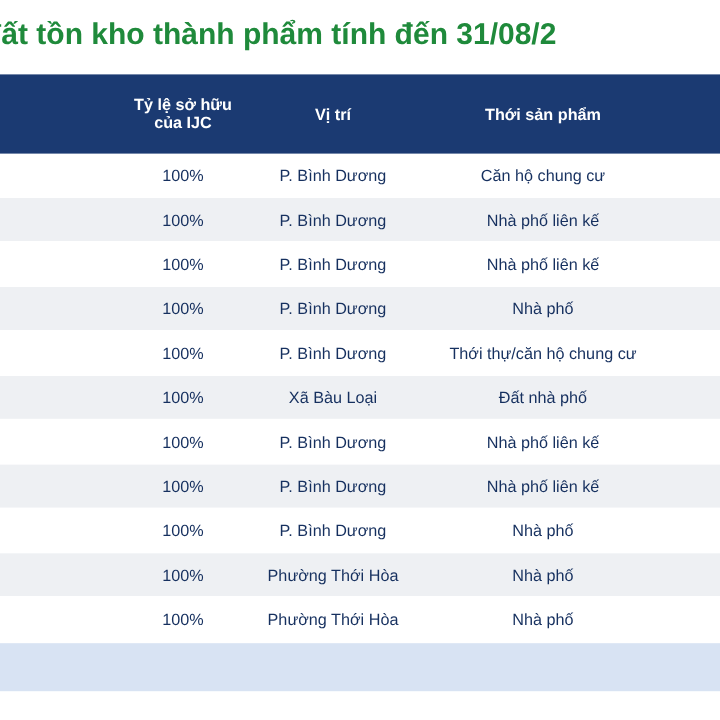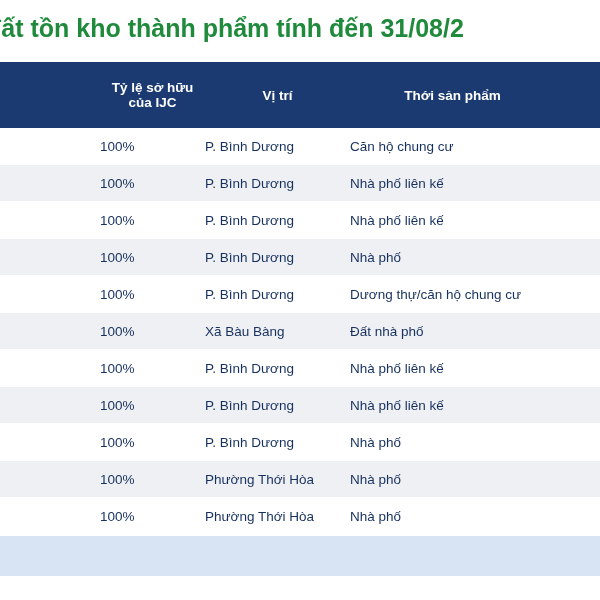--- a/index.html
+++ b/index.html
@@ -55,21 +55,21 @@
     height: 62px;
     vertical-align: middle;
     text-align: center;
     line-height: 15px;
     padding: 2px 4px;
   }
   tbody td {
     height: 36px;
     font-size: 13.5px;
     color: #16305f;
-    text-align: left;
+    text-align: center;
     vertical-align: middle;
     border-bottom: 1px solid #ffffff;
     padding: 0 4px;
     white-space: nowrap;
     overflow: hidden;
   }
   tbody tr.odd td { background: #ffffff; }
   tbody tr.even td { background: #eef0f3; }
   td.c-name { text-align: left; padding-left: 10px; }
   td.c-area { text-align: right; padding-right: 12px; }
@@ -141,27 +141,27 @@
           <td class="c-name">ộng</td>
           <td>100%</td>
           <td>P. Bình Dương</td>
           <td>Nhà phố</td>
           <td class="c-area">3</td>
         </tr>
         <tr class="odd">
           <td class="c-name">g</td>
           <td>100%</td>
           <td>P. Bình Dương</td>
-          <td>Dương thự/căn hộ chung cư</td>
+          <td>Thới thự/căn hộ chung cư</td>
           <td class="c-area">52</td>
         </tr>
         <tr class="even">
           <td class="c-name"></td>
           <td>100%</td>
-          <td>Xã Bàu Bàng</td>
+          <td>Xã Bàu Loại</td>
           <td>Đất nhà phố</td>
           <td class="c-area">14</td>
         </tr>
         <tr class="odd">
           <td class="c-name">i (F1-F16)</td>
           <td>100%</td>
           <td>P. Bình Dương</td>
           <td>Nhà phố liên kế</td>
           <td class="c-area">14</td>
         </tr>

